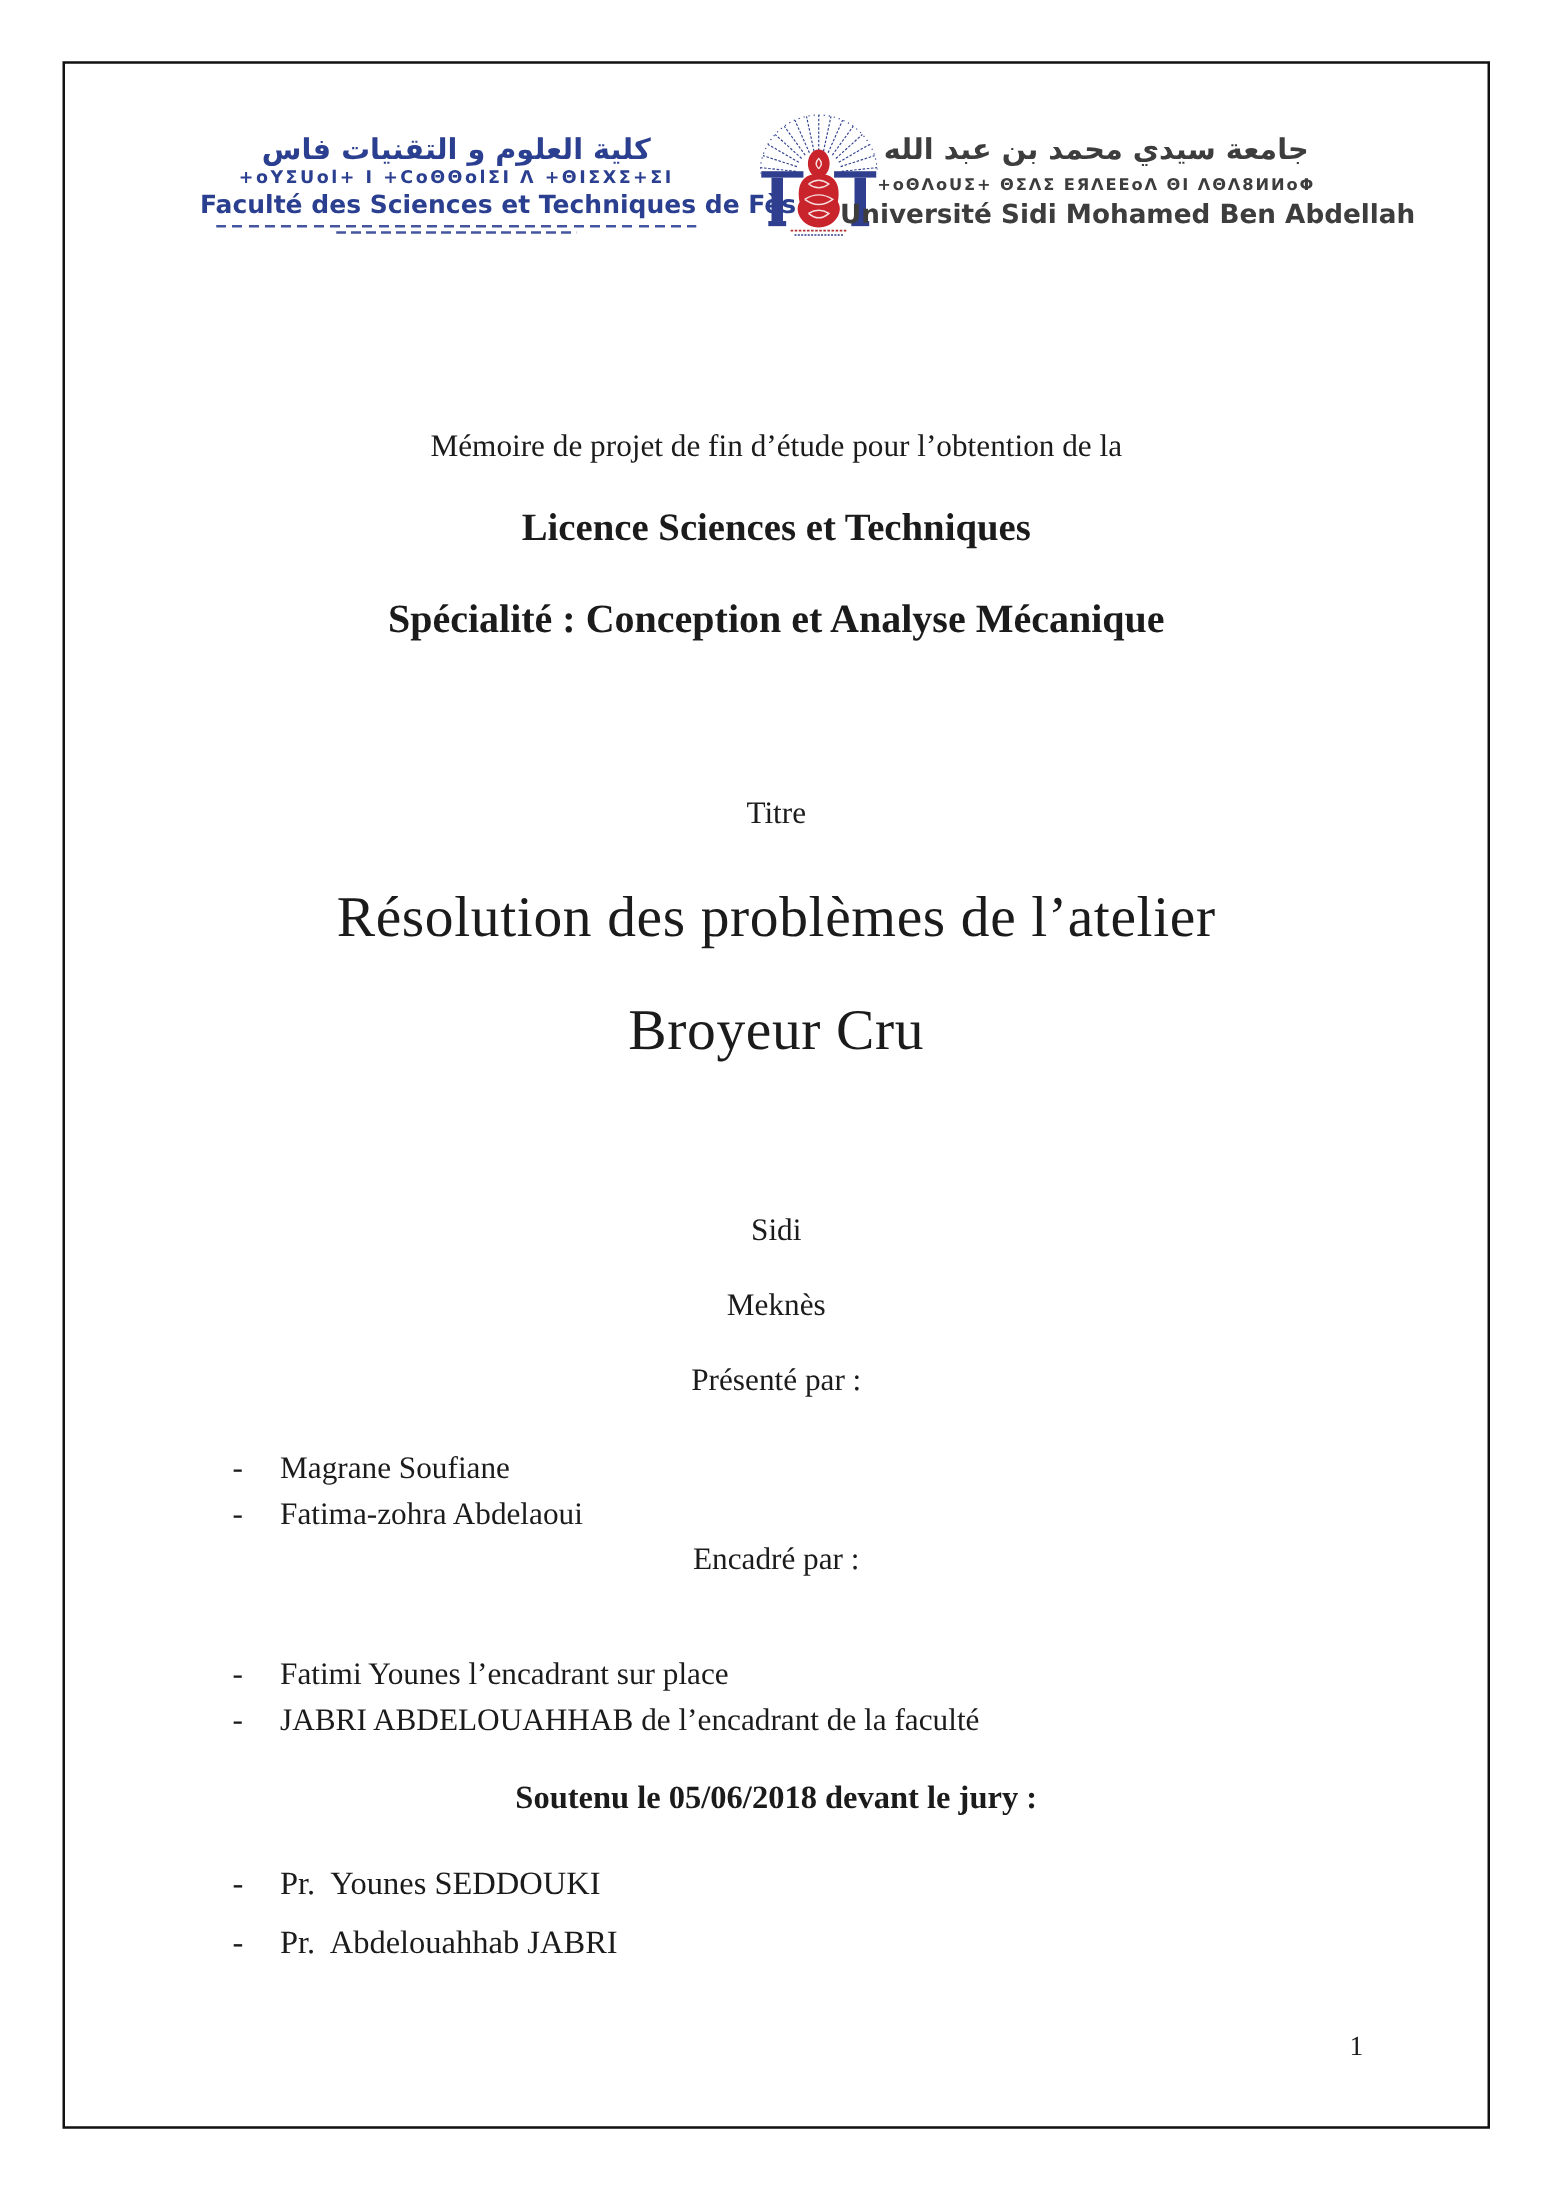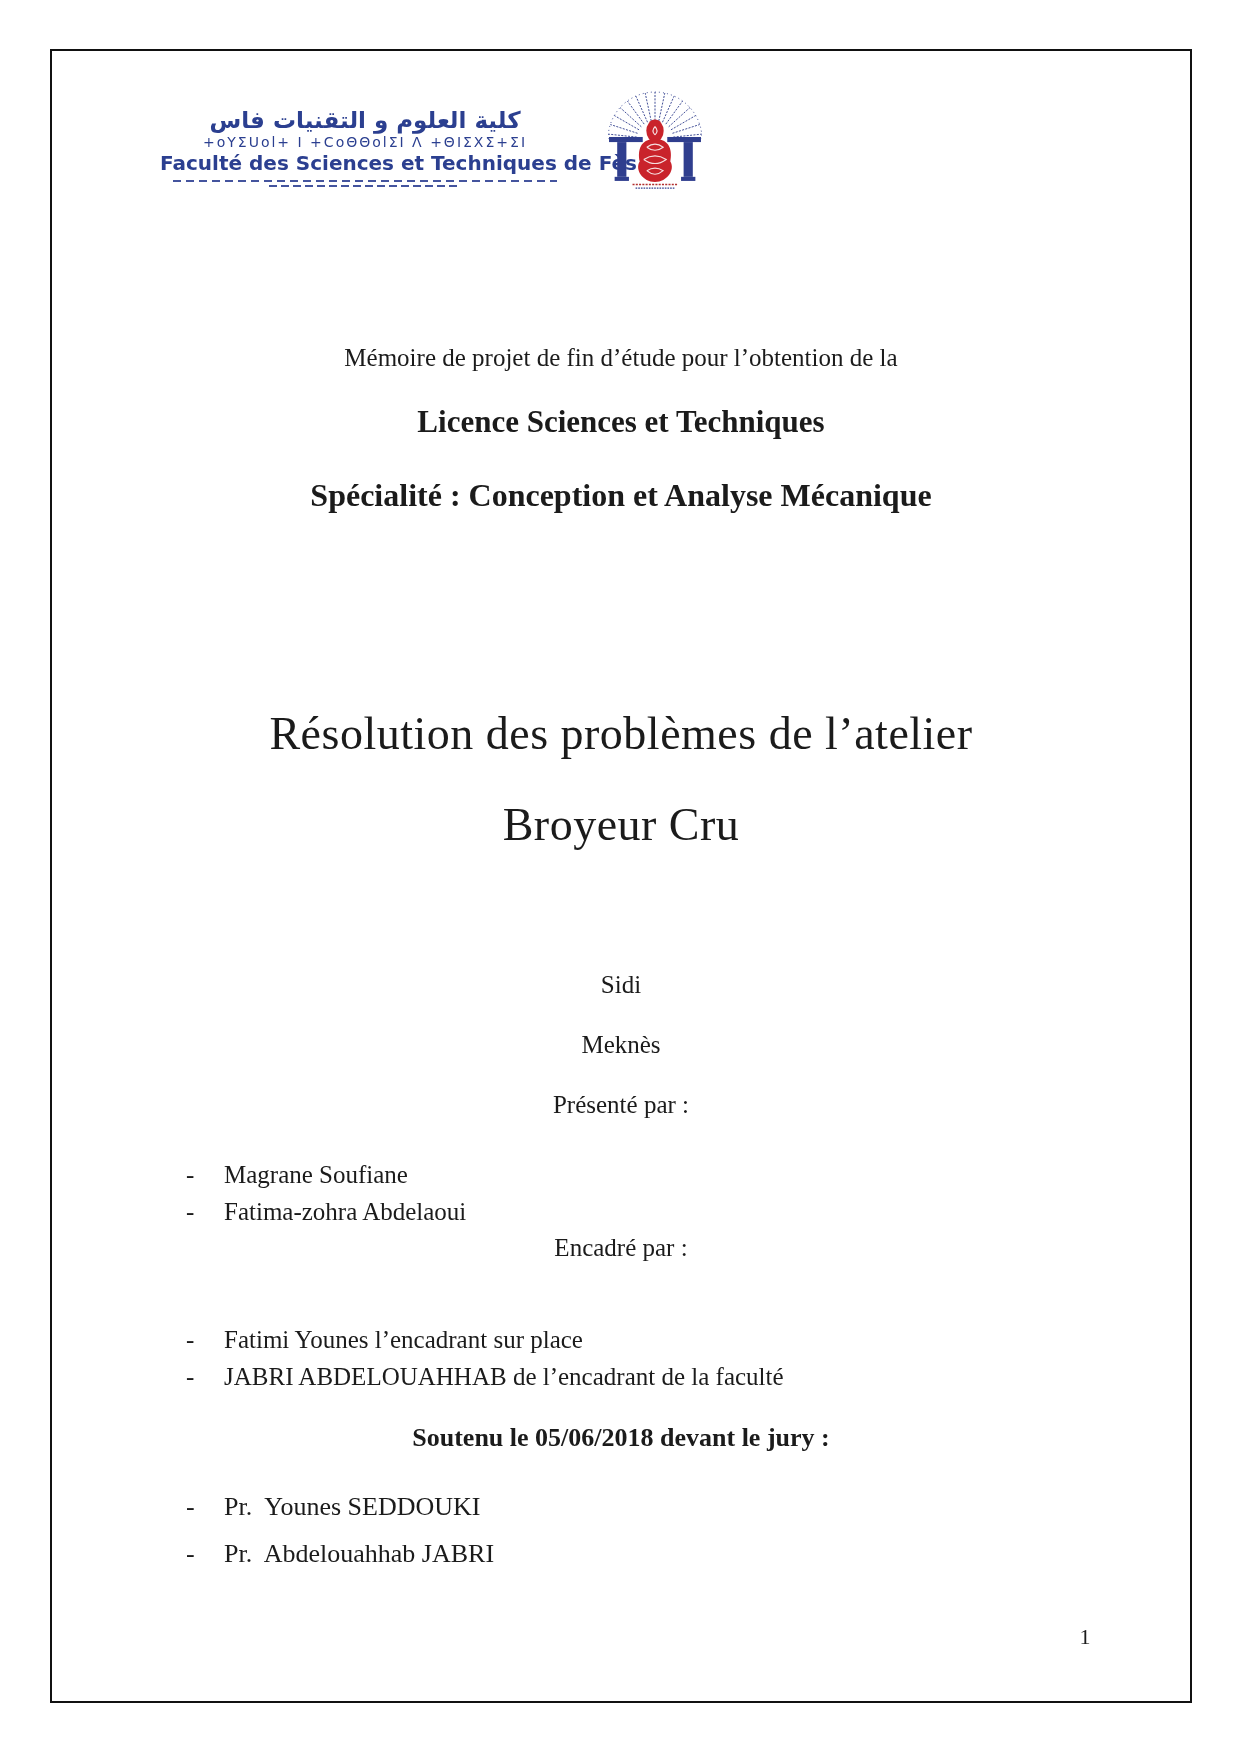--- a/index.html
+++ b/index.html
@@ -39,21 +39,21 @@
     font-family: "DejaVu Sans", sans-serif;
     line-height: 1.1;
   }
   .logo-left .arabic {
     font-size: 23px;
     font-weight: 700;
     direction: rtl;
   }
   .logo-left .tifinagh {
     font-size: 14px;
-    font-weight: 400;
+    font-weight: 700;
     letter-spacing: 2px;
     margin-top: 2px;
     white-space: nowrap;
   }
   .logo-left .latin {
     font-size: 20px;
     font-weight: 700;
     white-space: nowrap;
     margin-top: 1px;
   }
@@ -196,25 +196,31 @@
         <path d="M35,72 q11,-7 22,0 q-11,8 -22,0"></path>
         <path d="M38,83 q8,-5 16,0 q-8,7 -16,0"></path>
         <path d="M46,48 q4,-4 0,-8 q-4,4 0,8"></path>
       </g>
 
       <line x1="24" y1="96.5" x2="68" y2="96.5" stroke="#b23030" stroke-width="1.4" stroke-dasharray="2 1.2"></line>
       <line x1="27" y1="100" x2="65" y2="100" stroke="#33418f" stroke-width="1.2" stroke-dasharray="1.6 1"></line>
     </svg>
   </div>
 
+  <div class="logo-right">
+    <div class="arabic">جامعة سيدي محمد بن عبد الله</div>
+    <div class="tifinagh">+oΘΛoUΣ+ ΘΣΛΣ ΕЯΛΕΕoΛ ΘI ΛΘΛ8ИИoΦ</div>
+    <div class="latin">Université Sidi Mohamed Ben Abdellah</div>
+  </div>
 
   <div class="cline fs-intro" style="top:358px">Mémoire de projet de fin d’étude pour l’obtention de la</div>
   <div class="cline fs-degree" style="top:422px">Licence Sciences et Techniques</div>
   <div class="cline fs-spec" style="top:495px">Spécialité : Conception et Analyse Mécanique</div>
 
+  <div class="cline fs-label" style="top:651px">Titre</div>
   <div class="cline fs-title" style="top:733px">Résolution des problèmes de l’atelier</div>
   <div class="cline fs-title" style="top:824px">Broyeur Cru</div>
 
   <div class="cline fs-label" style="top:985px">Sidi</div>
   <div class="cline fs-label" style="top:1045px">Meknès</div>
 
   <div class="cline fs-label" style="top:1105px">Présenté par :</div>
 
   <div class="lline fs-list" style="top:1175px">
     <span class="dash">-</span>

